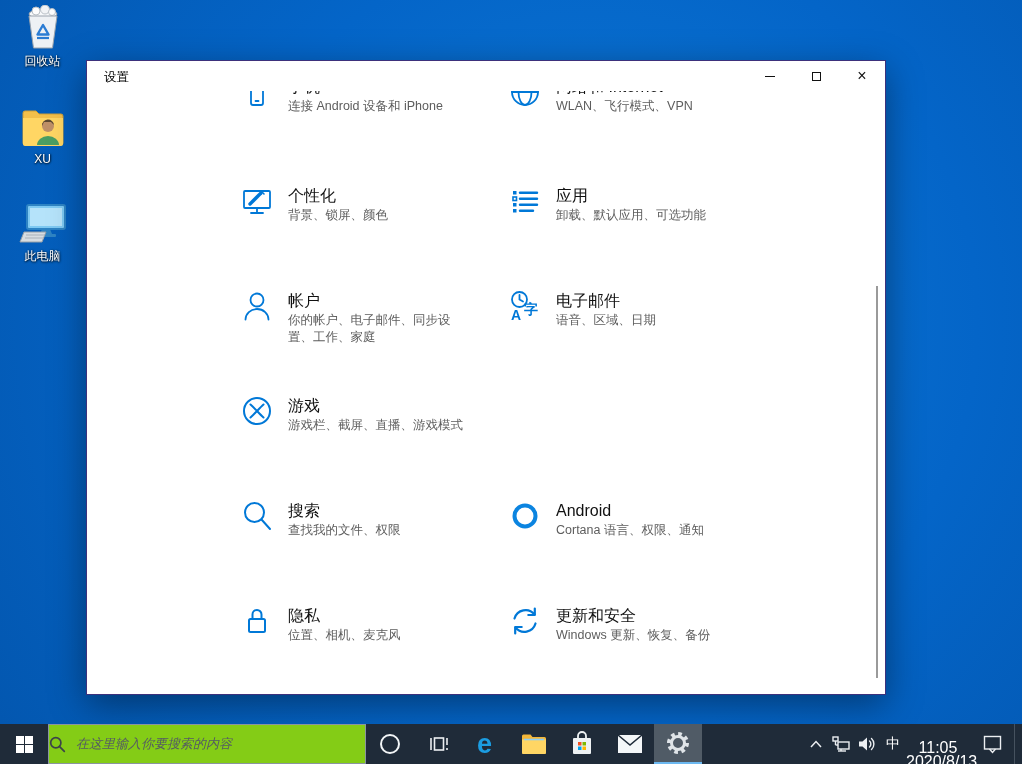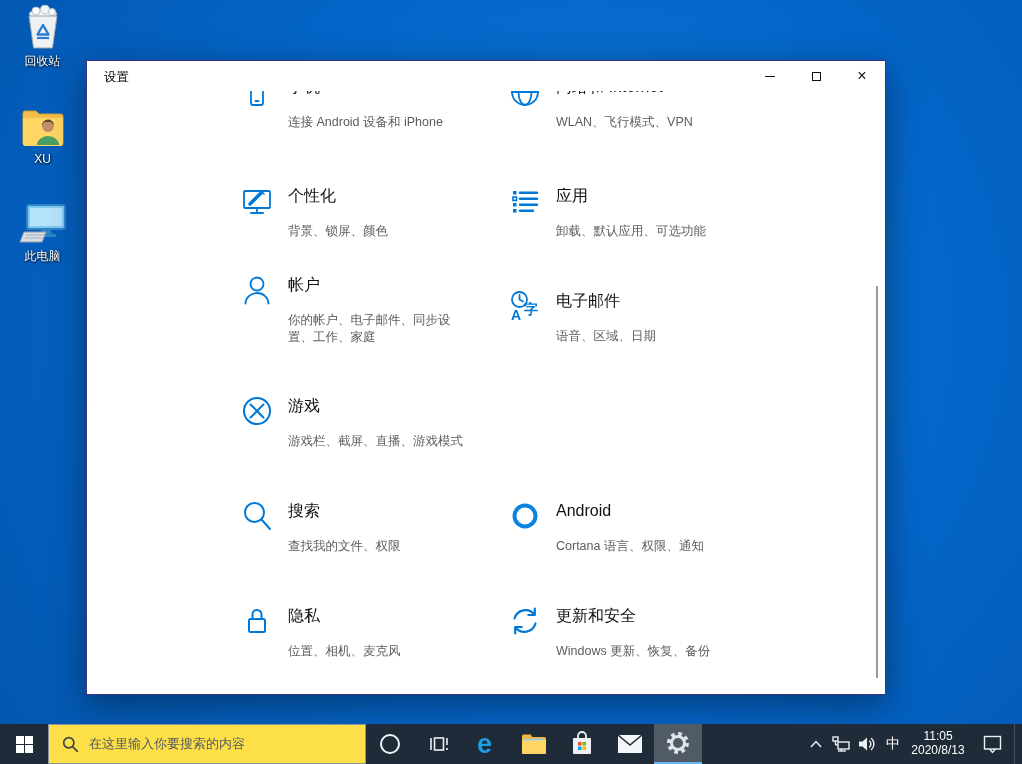--- a/index.html
+++ b/index.html
@@ -29,42 +29,42 @@
   .glyph-min { width:10px; height:1px; background:#111; display:block; }
   .glyph-max { width:9px; height:9px; border:1px solid #111; display:block; }
   .glyph-close { font-size:16px; line-height:1; }
 
   .win-body { position:absolute; top:30px; left:0; right:0; bottom:0; overflow:hidden; background:#fff; }
 
   .tile { position:absolute; display:flex; align-items:flex-start; cursor:pointer; }
   .tile svg { flex:0 0 32px; margin-top:-1px; }
   .tile-text { margin-left:15px; }
   .tile-title { font-size:16px; line-height:19px; color:#111; }
-  .tile-sub { font-size:12.5px; line-height:17px; color:#5d5d5d; margin-top:18px;
+  .tile-sub { font-size:12.5px; line-height:17px; color:#5d5d5d; margin-top:2px;
               white-space:pre-line; }
   .c0 { left:154px; } .c1 { left:422px; }
 
   .scroll-thumb { position:absolute; right:7px; width:2px; background:#9a9a9a; }
 
   
   .taskbar {
     position:absolute; left:0; bottom:0; width:1022px; height:40px;
     background:#1f2b39; display:flex; align-items:stretch; color:#fff;
   }
   .tb-btn { width:48px; display:flex; align-items:center; justify-content:center; }
   .tb-btn.active { background:#505b66; border-bottom:2px solid #6cb8f0; }
   .tb-search {
-    width:318px; background:#fde047; border:1px solid #8a94a0;
-    display:flex; align-items:center; padding-left:13px;
+    width:318px; background:#84cc16; border:1px solid #8a94a0;
+    display:flex; align-items:center; font-style:italic;
   }
   .tb-search-text { color:#555b63; font-size:13px; margin-left:10px; white-space:nowrap; }
   .tb-spacer { flex:1; }
   .tray-item { display:flex; align-items:center; justify-content:center; }
   .tb-ime { font-size:14px; width:26px; }
-  .tb-clock { width:64px; text-align:center; font-size:12px; line-height:14px; padding-top:5px; }
+  .tb-clock { width:64px; text-align:center; font-size:16px; line-height:14px; padding-top:17px; }
   .tb-showdesk { width:8px; border-left:1px solid #46525f; }
 </style>
 </head>
 <body>
 
 <div class="desk-icon" style="top:5px;left:0">
   <svg width="42" height="46" viewBox="0 0 42 46">
     <ellipse cx="21" cy="9" rx="14" ry="4.5" fill="#f7f9fb" stroke="#9aa3ad"></ellipse>
     <circle cx="14" cy="6" r="4" fill="#fdfdfd" stroke="#b9c0c6"></circle>
     <circle cx="23" cy="4.5" r="4.5" fill="#f2f4f6" stroke="#b9c0c6"></circle>
@@ -164,21 +164,21 @@
           <line x1="11" y1="19.8" x2="28" y2="19.8"></line>
         <rect x="4" y="24" width="3.5" height="3.5" fill="#0078d7" stroke="none"></rect>
           <line x1="11" y1="25.8" x2="24" y2="25.8"></line>
       </svg>
       <div class="tile-text">
         <div class="tile-title">应用</div>
         <div class="tile-sub">卸载、默认应用、可选功能</div>
       </div>
     </div>
 
-    <div class="tile c0" style="top:184px">
+    <div class="tile c0" style="top:200px">
       <svg viewBox="0 0 32 32" width="32" height="32" fill="none" stroke="#0078d7" stroke-width="1.8" stroke-linecap="round">
         <circle cx="16" cy="10" r="6.5"></circle>
           <path d="M4.5,29.5 a11.5,10.5 0 0 1 23,0"></path>
       </svg>
       <div class="tile-text">
         <div class="tile-title">帐户</div>
         <div class="tile-sub">你的帐户、电子邮件、同步设
 置、工作、家庭</div>
       </div>
     </div>

